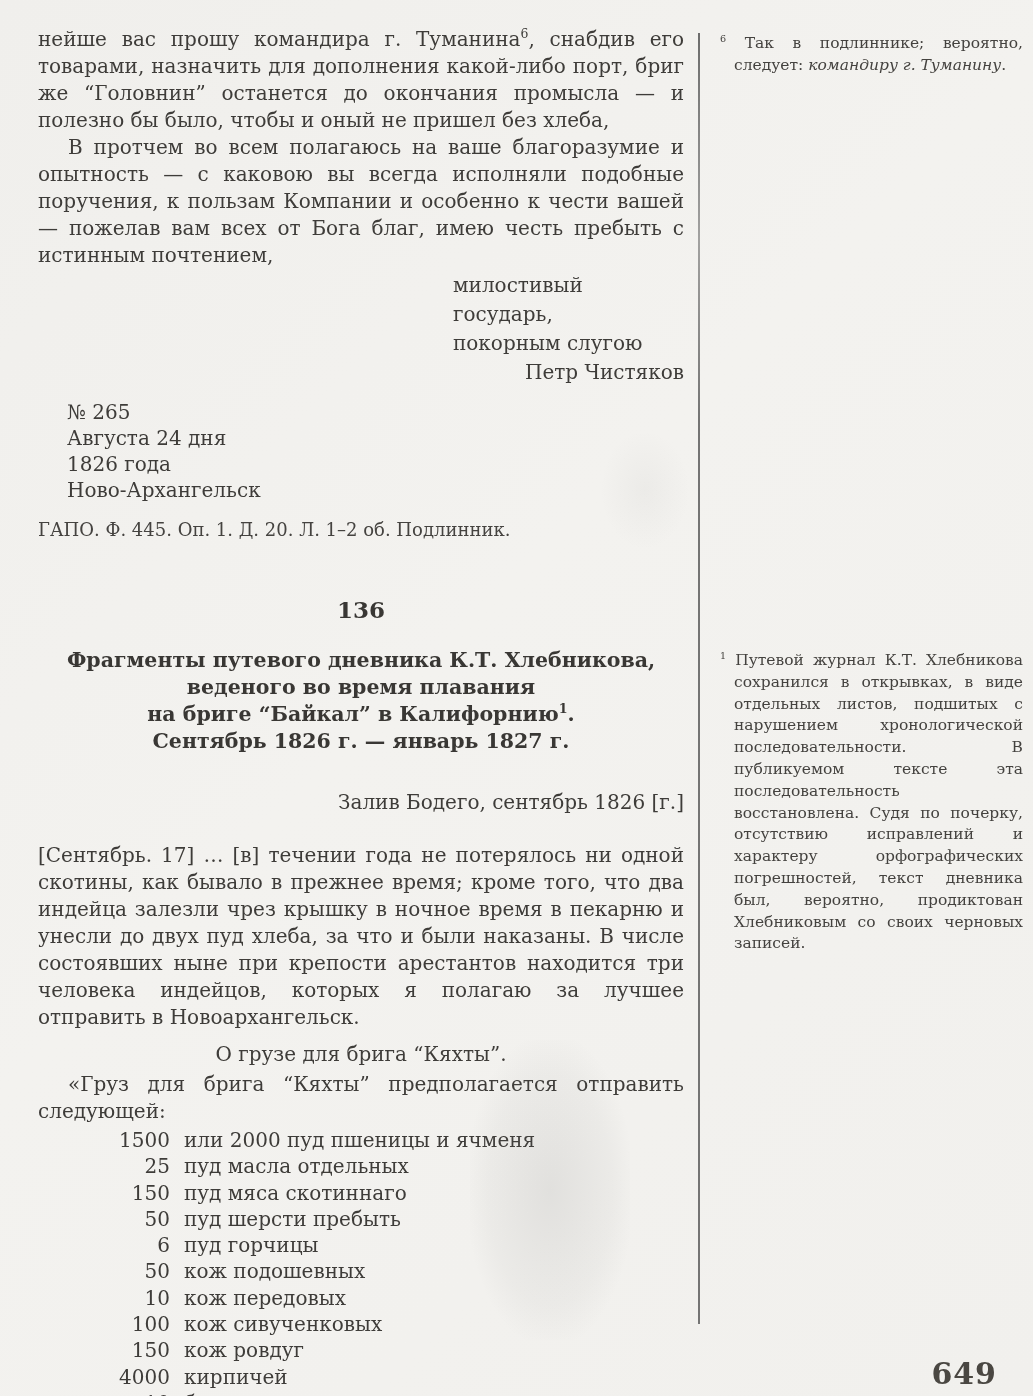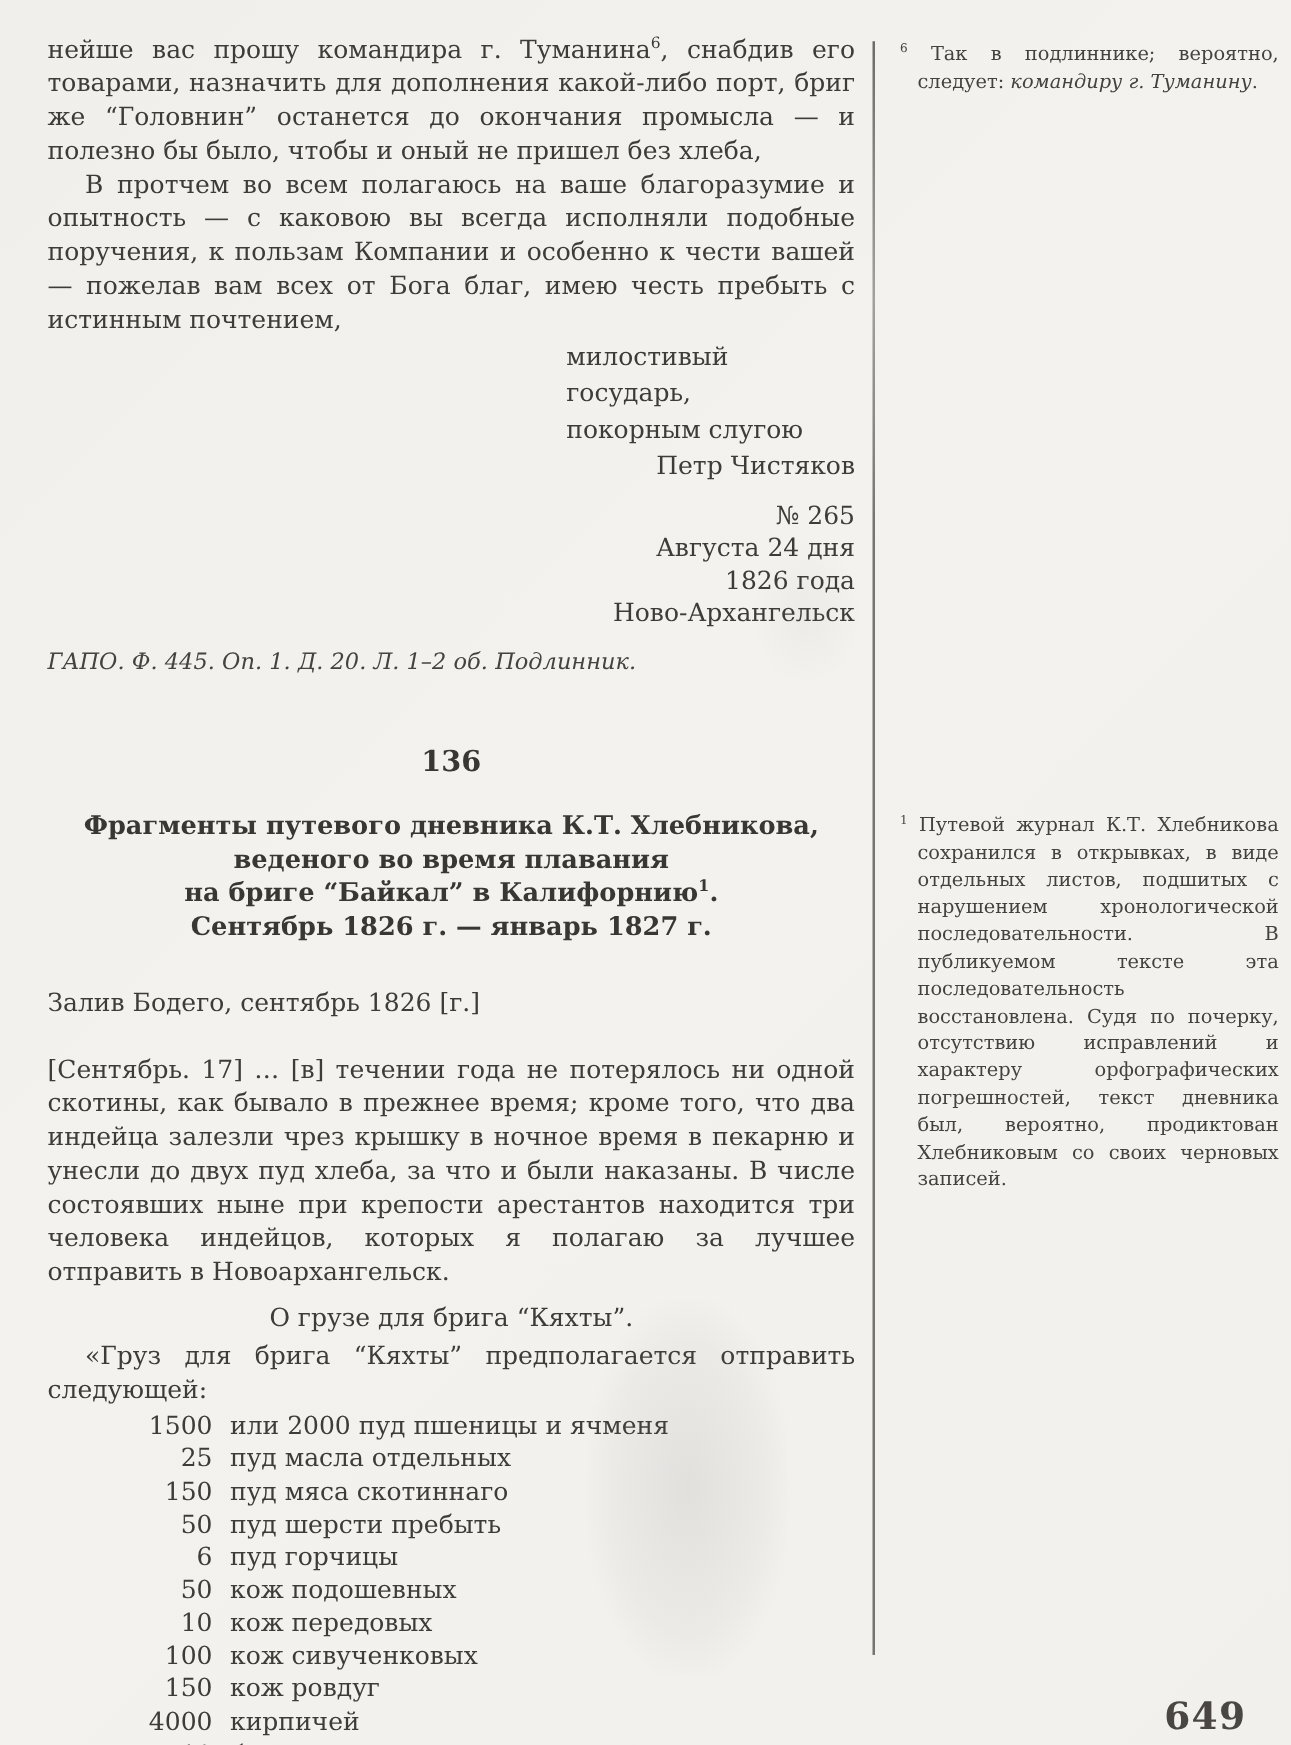--- a/index.html
+++ b/index.html
@@ -18,35 +18,35 @@
     position: absolute; left: 38px; top: 26px; width: 646px;
     font-size: 20px; line-height: 27px; text-align: justify;
   }
   .para { margin: 0; }
   .para.indent { text-indent: 30px; }
   sup.fn {
     font-size: 62%; line-height: 0; vertical-align: super;
   }
   .valediction { margin: 2px 0 0 415px; line-height: 29px; text-align: left; }
   .signature { margin: 0; line-height: 29px; text-align: right; }
-  .date-block { margin: 12px 0 0 29px; line-height: 26px; text-align: right; }
+  .date-block { margin: 12px 0 0 29px; line-height: 26px; text-align: left; }
   .source-line {
-    margin: 14px 0 0 0; font-style: italic; font-size: 18px;
+    margin: 14px 0 0 0; font-size: 18px;
     line-height: 25px; text-align: left; color: #454340;
   }
 
   .doc-number {
     margin: 57px 0 0 0; text-align: center;
     font-weight: bold; font-size: 23px; line-height: 22px; color: #393734;
   }
   .doc-title {
     margin: 26px 0 0 0; text-align: center;
     font-weight: bold; font-size: 20.5px; line-height: 27px; color: #393734;
   }
-  .dateline { margin: 34px 0 0 0; text-align: left; line-height: 27px; }
+  .dateline { margin: 34px 0 0 0; text-align: right; line-height: 27px; }
   .entry { margin: 26px 0 0 0; }
   .cargo-heading { margin: 10px 0 0 0; text-align: center; text-indent: 0; }
   .cargo-intro { margin: 3px 0 0 0; }
 
   .cargo-list { margin: 2px 0 0 0; }
   .cargo-row { display: flex; line-height: 26.3px; }
   .cargo-qty { width: 132px; text-align: right; flex: 0 0 132px; }
   .cargo-desc { margin-left: 14px; text-align: left; }
 
   

